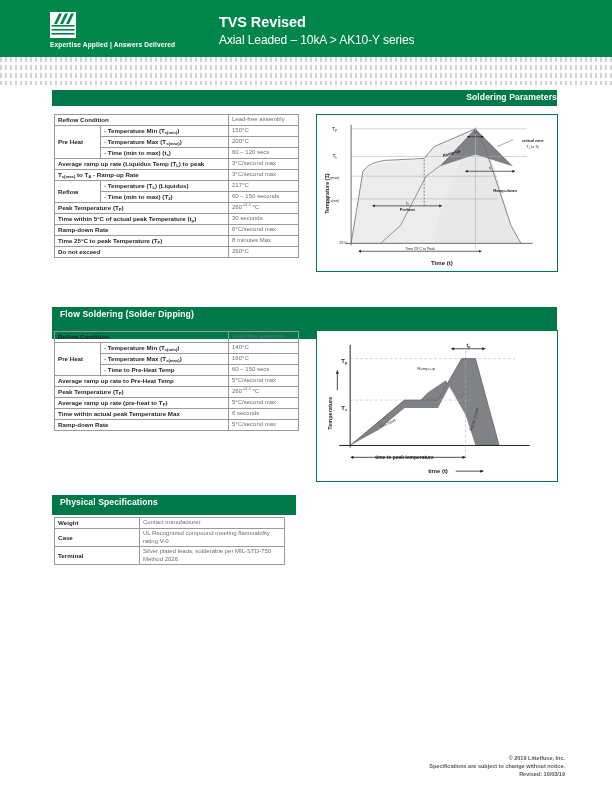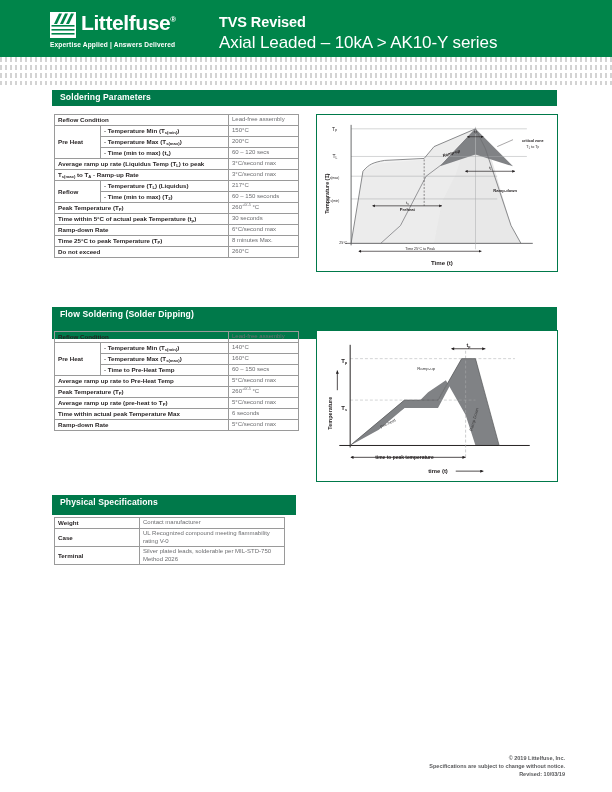--- a/index.html
+++ b/index.html
@@ -61,21 +61,21 @@
     left: 219px; top: 14px;
     color: #ffffff;
     font-size: 14.5px;
     font-weight: bold;
     letter-spacing: -0.1px;
   }
   .doc-sub {
     position: absolute;
     left: 219px; top: 33px;
     color: #ffffff;
-    font-size: 17px;
+    font-size: 12px;
     font-weight: normal;
     letter-spacing: -0.1px;
   }
   .dot-band {
     position: absolute;
     left: 0; top: 57px;
     width: 612px;
     height: 28px;
     background-image:
       repeating-linear-gradient(to right, #d3d3d3 0px, #d3d3d3 2px, #ffffff 2px, #ffffff 5px),
@@ -160,30 +160,29 @@
   <svg class="logo-mark" viewBox="0 0 26 26">
     <rect x="0" y="0" width="26" height="26" fill="#ffffff"></rect>
     <path d="M2 24 L2 2 L24 2" stroke="#00854a" stroke-width="0" fill="none"></path>
     <rect x="1.5" y="13" width="23" height="1.6" fill="#00854a"></rect>
     <rect x="1.5" y="17" width="23" height="1.6" fill="#00854a"></rect>
     <rect x="1.5" y="21" width="23" height="1.6" fill="#00854a"></rect>
     <path d="M4 12 L9 1.5 L12 1.5 L7 12 Z" fill="#00854a"></path>
     <path d="M10 12 L15 1.5 L18 1.5 L13 12 Z" fill="#00854a"></path>
     <path d="M16 12 L21 1.5 L24 1.5 L19 12 Z" fill="#00854a"></path>
   </svg>
-  <div class="logo-word"><span>Littelfuse</span><span class="tm">®</span></div>
   <div class="logo-tag">Expertise Applied | Answers Delivered</div>
 </div>
 
 <div class="doc-title">TVS Revised</div>
 <div class="doc-sub">Axial Leaded – 10kA &gt; AK10-Y series</div>
 
 <div class="dot-band"></div>
 
-<div class="section-bar" style="left:52px; top:90px; width:505px; height:16px;">Soldering Parameters</div>
+<div class="section-bar" style="left:52px; top:90px; width:505px; height:16px;text-align:right;">Soldering Parameters</div>
 
 <table class="spec" style="left:54px; top:114px; width:244px;">
   <colgroup>
       <col style="width:46px">
       <col style="width:128px">
       <col style="width:70px">
     </colgroup>
   <tbody>
     <tr>
       <td class="lbl" colspan="2">Reflow Condition</td>

